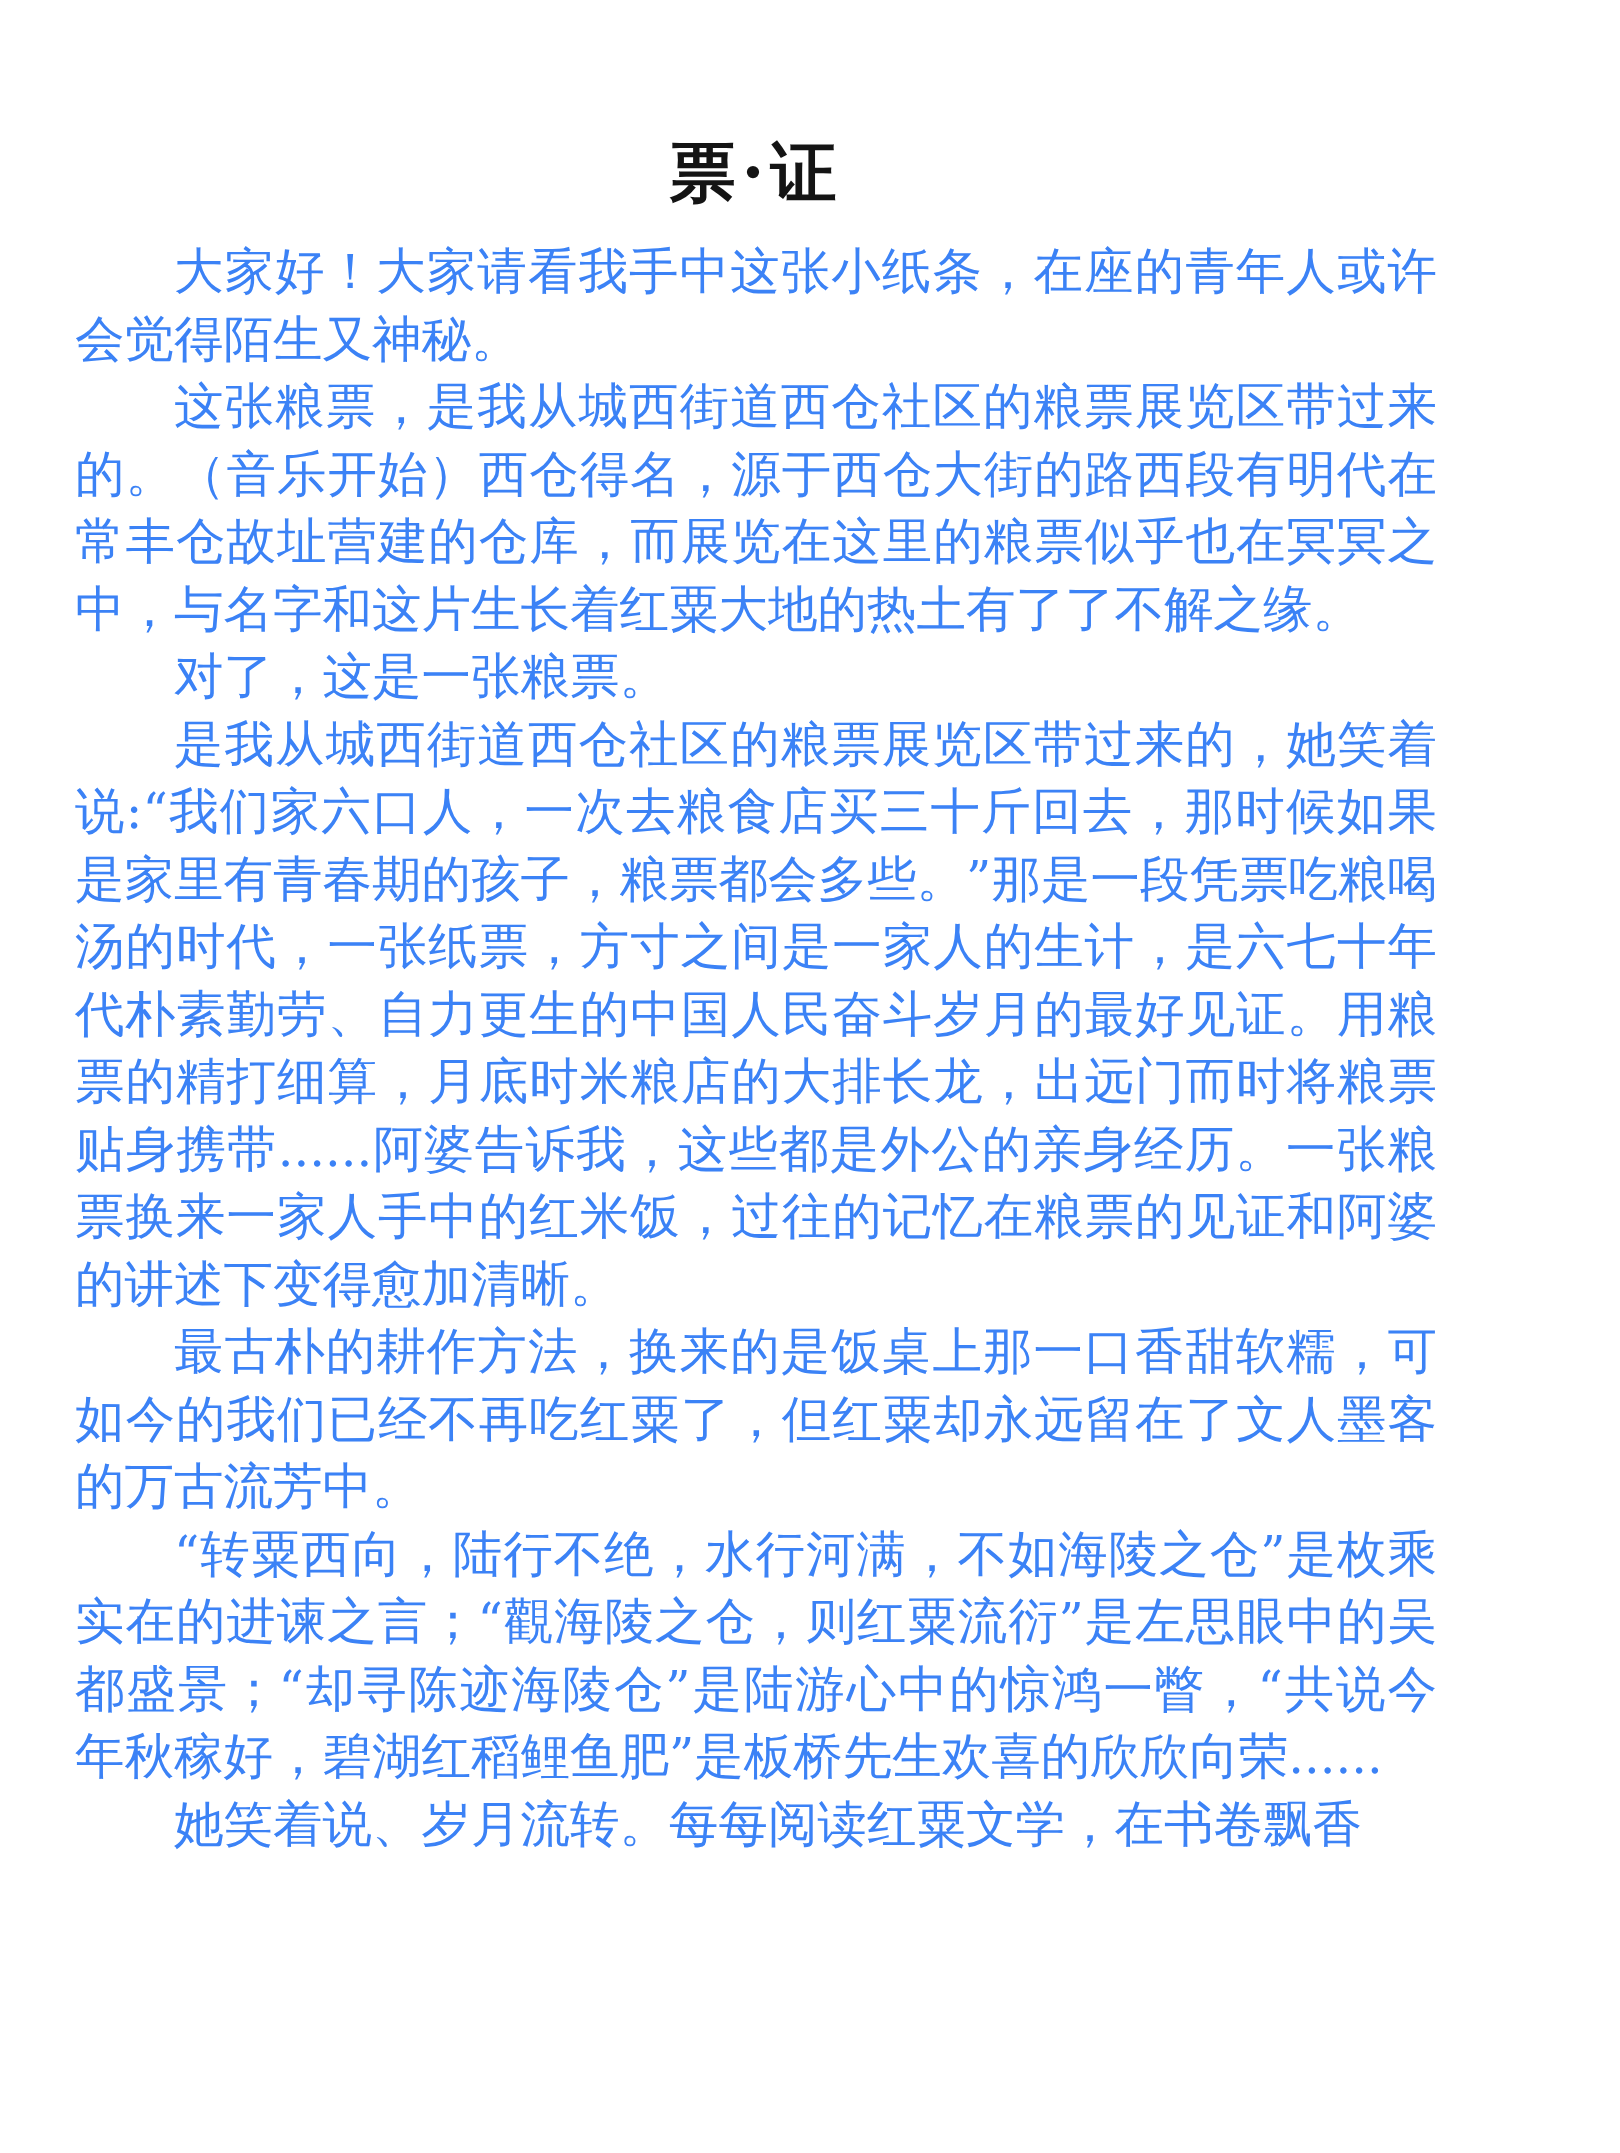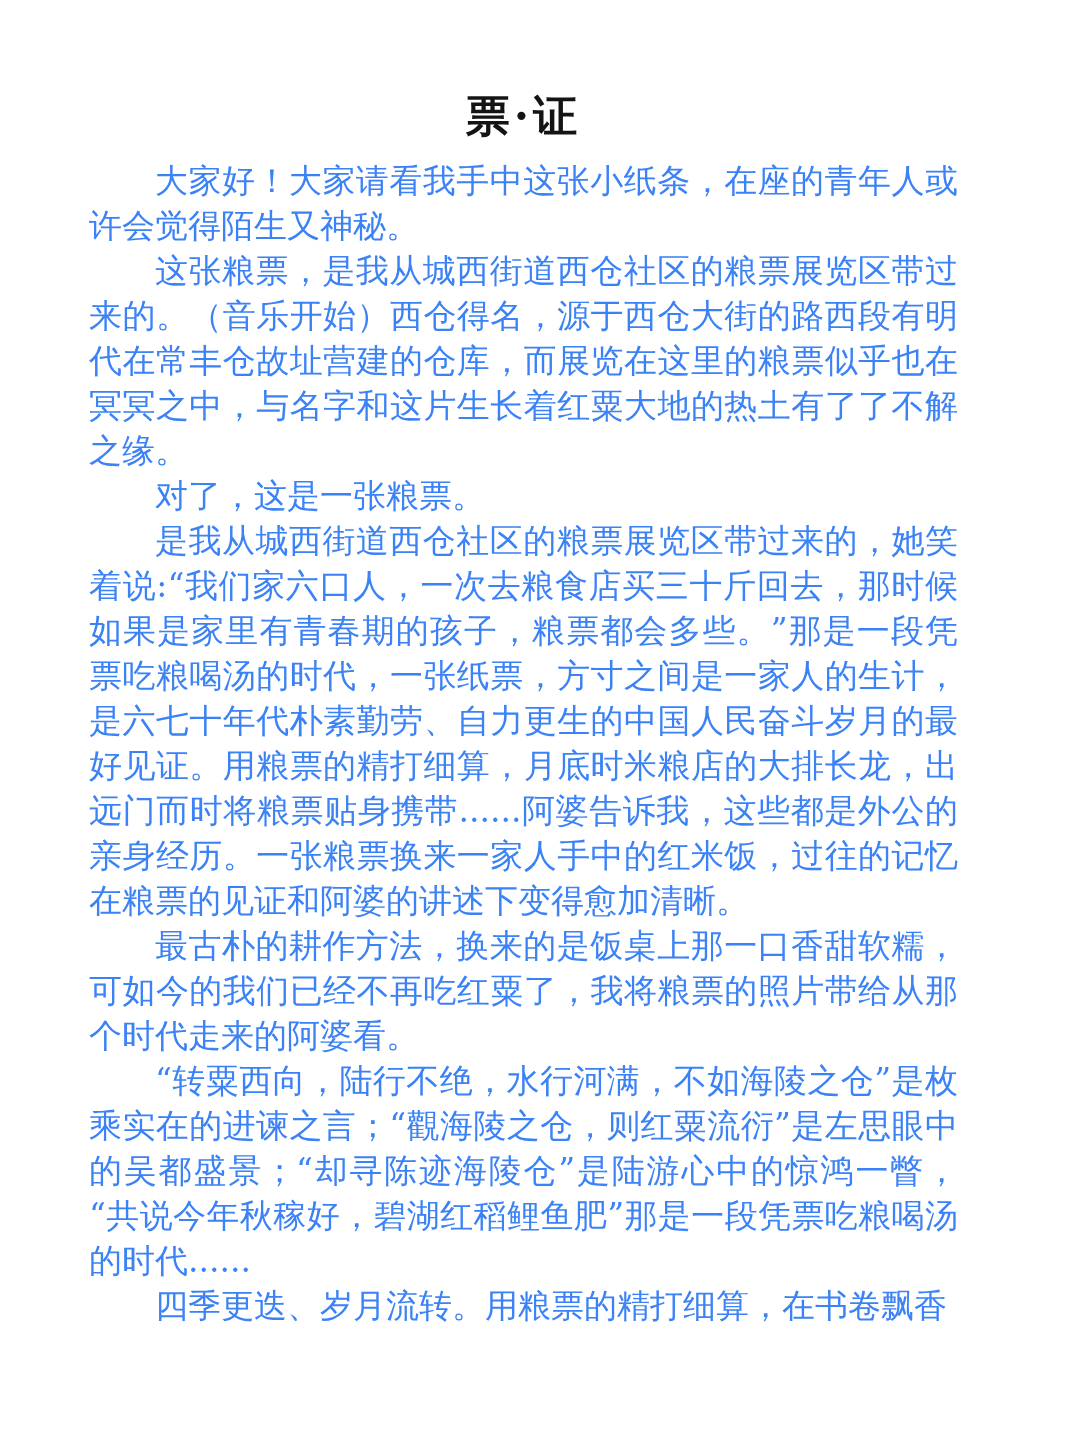--- a/index.html
+++ b/index.html
@@ -9,21 +9,21 @@
   }
   .page {
     position: relative;
     width: 1080px;
     height: 1435px;
     margin: 0 auto;
     background: #ffffff;
     color: #1f1f1f;
     font-family: "DejaVu Serif", "Liberation Serif", serif;
     box-sizing: border-box;
-    padding: 88px 122px 0 89px;
+    padding: 88px 122px 0 50px;
     overflow: hidden;
   }
   .doc-title {
     margin: 0 0 14px 0;
     text-align: center;
     font-size: 44px;
     line-height: 56px;
     font-weight: 700;
     letter-spacing: 4px;
     color: #141414;
@@ -45,17 +45,17 @@
 <body>
 
 <div class="page">
   <h1 class="doc-title">票·证</h1>
 
   <div class="doc-body">
     <p>大家好！大家请看我手中这张小纸条，在座的青年人或许会觉得陌生又神秘。</p>
     <p>这张粮票，是我从城西街道西仓社区的粮票展览区带过来的。（音乐开始）西仓得名，源于西仓大街的路西段有明代在常丰仓故址营建的仓库，而展览在这里的粮票似乎也在冥冥之中，与名字和这片生长着红粟大地的热土有了了不解之缘。</p>
     <p>对了，这是一张粮票。</p>
     <p>是我从城西街道西仓社区的粮票展览区带过来的，她笑着说:“我们家六口人，一次去粮食店买三十斤回去，那时候如果是家里有青春期的孩子，粮票都会多些。”那是一段凭票吃粮喝汤的时代，一张纸票，方寸之间是一家人的生计，是六七十年代朴素勤劳、自力更生的中国人民奋斗岁月的最好见证。用粮票的精打细算，月底时米粮店的大排长龙，出远门而时将粮票贴身携带......阿婆告诉我，这些都是外公的亲身经历。一张粮票换来一家人手中的红米饭，过往的记忆在粮票的见证和阿婆的讲述下变得愈加清晰。</p>
-    <p>最古朴的耕作方法，换来的是饭桌上那一口香甜软糯，可如今的我们已经不再吃红粟了，我将粮票的照片带给从那个时代走来的阿婆看。</p>
-    <p>“转粟西向，陆行不绝，水行河满，不如海陵之仓”是枚乘实在的进谏之言；“觀海陵之仓，则红粟流衍”是左思眼中的吴都盛景；“却寻陈迹海陵仓”是陆游心中的惊鸿一瞥，“共说今年秋稼好，碧湖红稻鲤鱼肥”那是一段凭票吃粮喝汤的时代......</p>
-    <p>四季更迭、岁月流转。用粮票的精打细算，在书卷飘香</p>
+    <p>最古朴的耕作方法，换来的是饭桌上那一口香甜软糯，可如今的我们已经不再吃红粟了，但红粟却永远留在了文人墨客的万古流芳中。</p>
+    <p>“转粟西向，陆行不绝，水行河满，不如海陵之仓”是枚乘实在的进谏之言；“觀海陵之仓，则红粟流衍”是左思眼中的吴都盛景；“却寻陈迹海陵仓”是陆游心中的惊鸿一瞥，“共说今年秋稼好，碧湖红稻鲤鱼肥”是板桥先生欢喜的欣欣向荣......</p>
+    <p>她笑着说、岁月流转。每每阅读红粟文学，在书卷飘香</p>
   </div>
 </div>
 
 </body></html>

